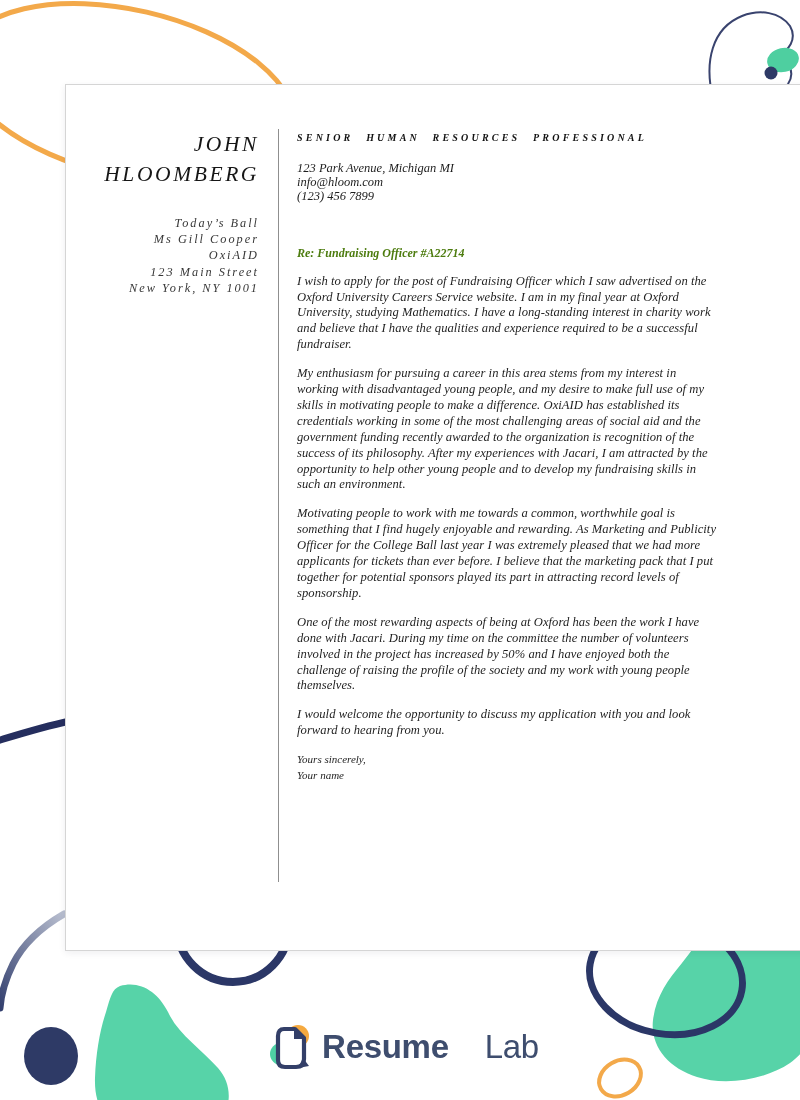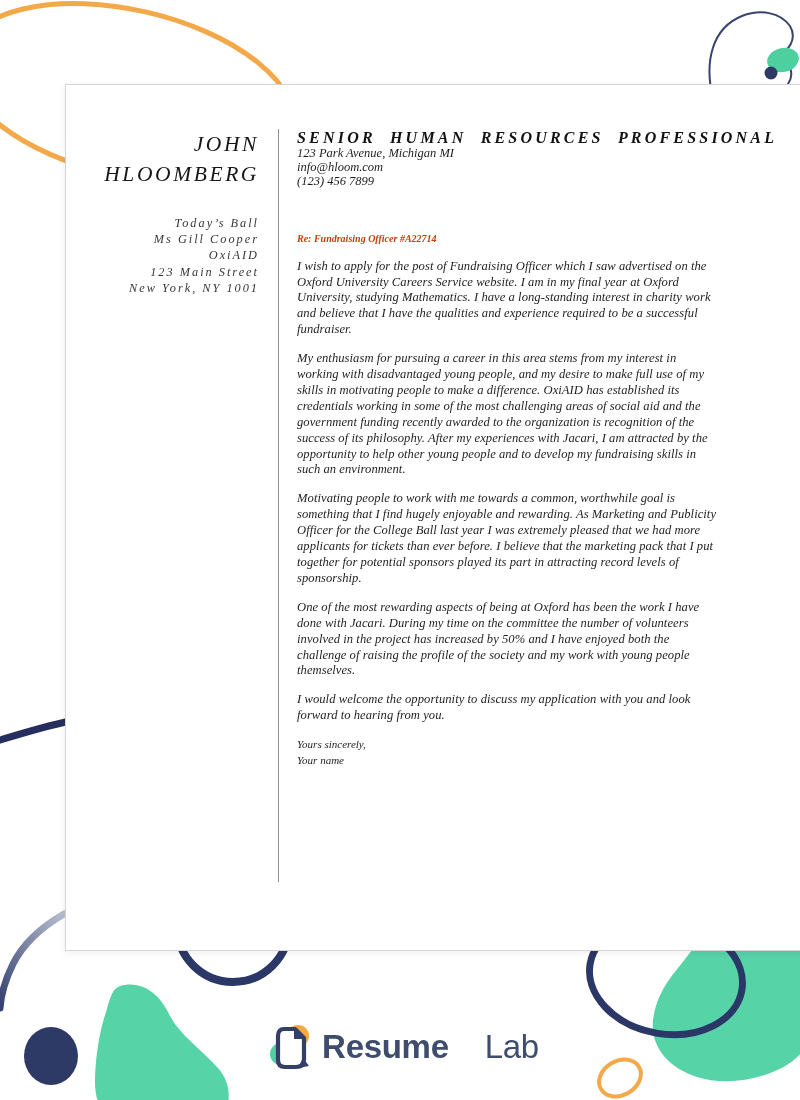--- a/index.html
+++ b/index.html
@@ -54,39 +54,40 @@
   }
 
   
   .right-col {
     position: absolute; left: 231px; top: 0;
     width: 420px;
     color: #1e1e1e;
   }
   .heading {
     margin-top: 45px;
-    font-size: 16px;
+    font-size: 10px;
     font-weight: 700;
     letter-spacing: 3.2px;
     word-spacing: 7px;
     line-height: 16px;
     color: #121212;
     white-space: nowrap;
   }
   .contact {
+    margin-top: 15px;
     font-size: 12.5px;
     line-height: 14.2px;
     color: #1d1d1d;
   }
   .subject {
     margin-top: 41px;
-    font-size: 10px;
+    font-size: 12px;
     font-weight: 700;
     line-height: 17px;
-    color: #c2410c;
+    color: #4d7c0f;
   }
   .paras { margin-top: 11px; }
   .paras p {
     margin: 12px 0 13px 0;
     font-size: 12.6px;
     line-height: 15.9px;
     letter-spacing: 0.05px;
     color: #1e1e1e;
   }
   .signoff {

